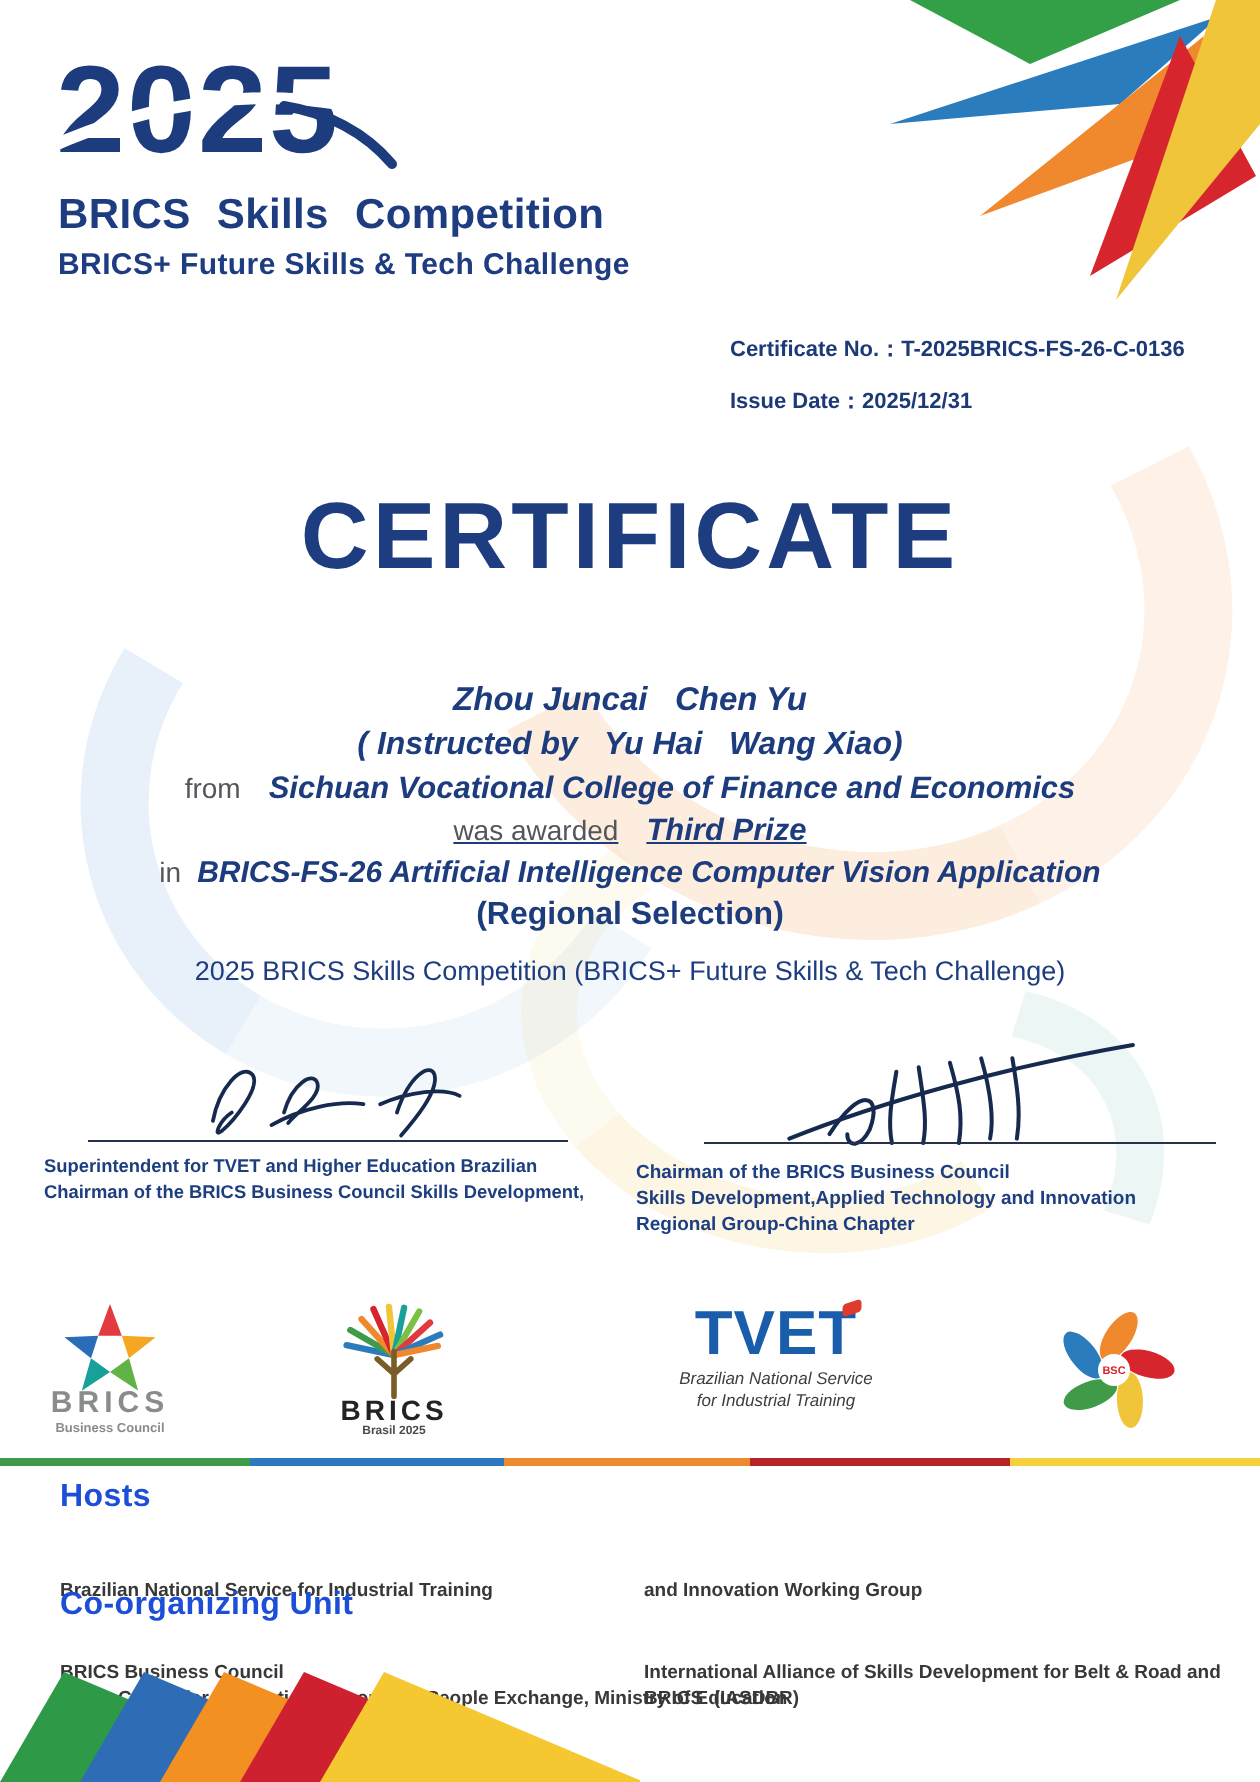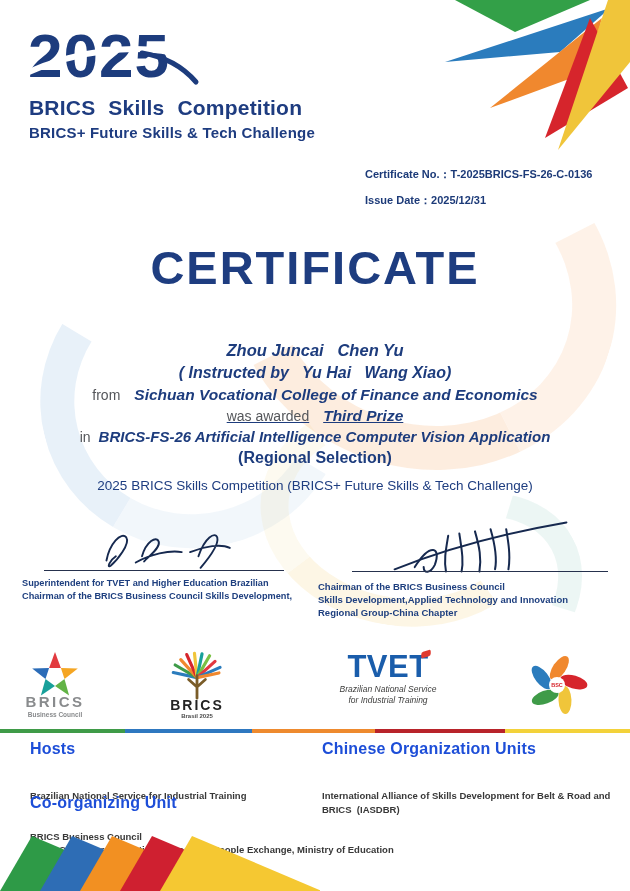--- a/index.html
+++ b/index.html
@@ -207,22 +207,22 @@
   <div class="abs ftitle f-hosts-t">Hosts</div>
   <div class="abs fline f-hosts-l">
     <div>Brazilian National Service for Industrial Training</div>
     <div>BRICS Business Council</div>
   </div>
   <div class="abs ftitle f-co-t">Co-organizing Unit</div>
   <div class="abs fline f-co-l">
     <div>China Center for International People-to-People Exchange, Ministry of Education</div>
     <div>(MOE)</div>
   </div>
-  <div class="abs ftitle f-cn-t">Chinese Organization Units</div>
   <div class="abs fline f-cn-l">
+    <div>and Innovation Working Group</div>
     <div>International Alliance of Skills Development for Belt &amp; Road and BRICS  (IASDBR)</div>
   </div>
 
   <svg class="abs" style="left:0;top:833px;" width="320" height="58" viewBox="0 0 320 58">
     <polygon points="32,3 162,58 0,58" fill="#2e9a47"></polygon>
     <polygon points="72,3 202,58 40,58" fill="#2e6db5"></polygon>
     <polygon points="112,3 242,58 80,58" fill="#f29022"></polygon>
     <polygon points="152,3 282,58 120,58" fill="#cf2030"></polygon>
     <polygon points="192,3 322,58 160,58" fill="#f5c832"></polygon>
   </svg>

